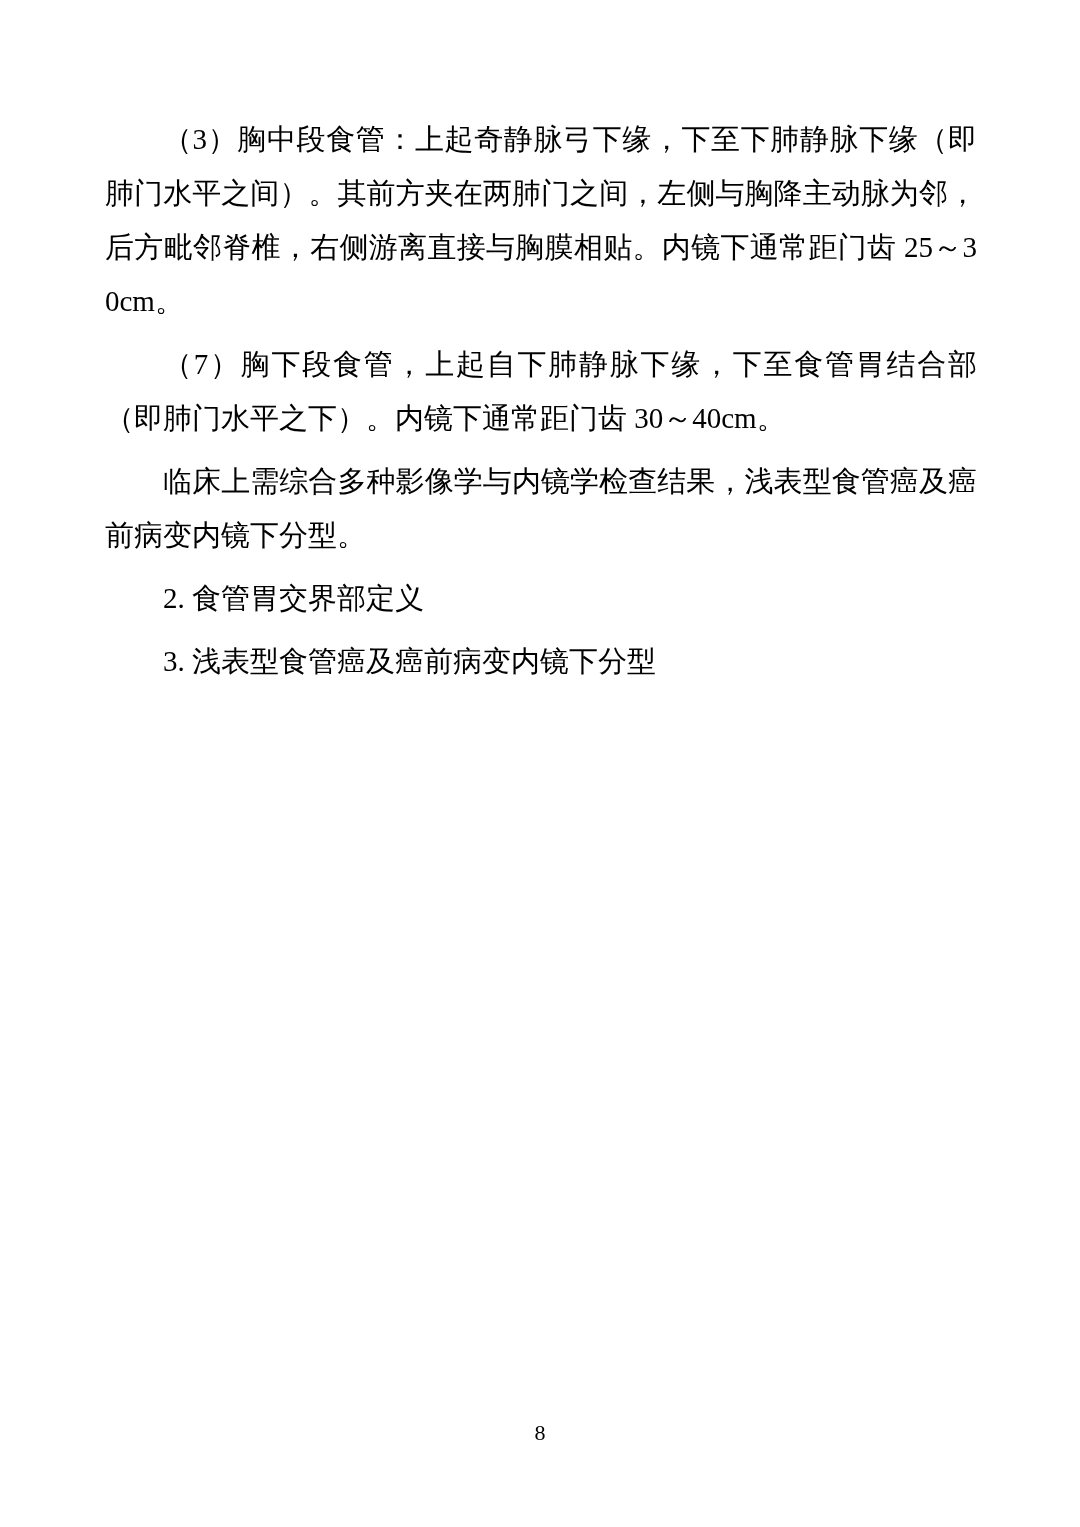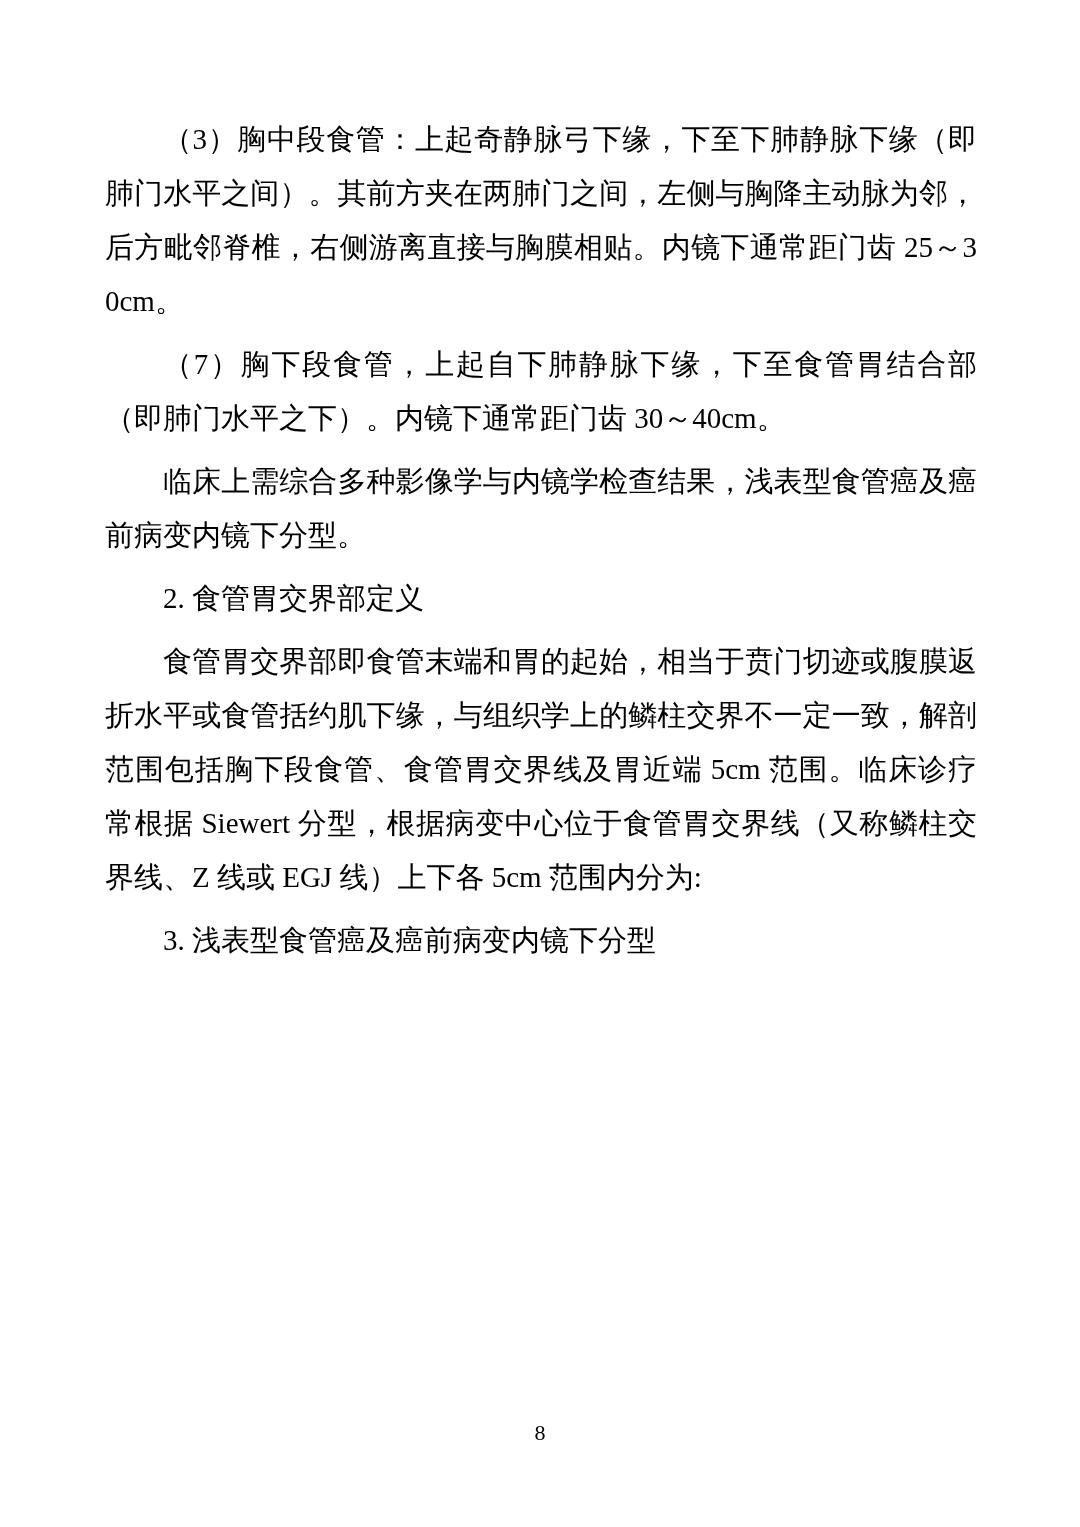--- a/index.html
+++ b/index.html
@@ -44,17 +44,16 @@
 </style>
 </head>
 <body>
 
 <div class="page">
   <div class="content">
     <p>（3）胸中段食管：上起奇静脉弓下缘，下至下肺静脉下缘（即肺门水平之间）。其前方夹在两肺门之间，左侧与胸降主动脉为邻，后方毗邻脊椎，右侧游离直接与胸膜相贴。内镜下通常距门齿 25～30cm。</p>
     <p>（7）胸下段食管，上起自下肺静脉下缘，下至食管胃结合部（即肺门水平之下）。内镜下通常距门齿 30～40cm。</p>
     <p>临床上需综合多种影像学与内镜学检查结果，浅表型食管癌及癌前病变内镜下分型。</p>
     <p>2. 食管胃交界部定义</p>
-    <p>食管胃交界部即食管末端和胃的起始，相当于贲门切迹或腹膜返折水平或食管括约肌下缘，与组织学上的鳞柱交界不一定一致，解剖范围包括胸下段食管、食管胃交界线及胃近端 5cm 范围。临床诊疗常根据 Siewert 分型，根据病变中心位于食管胃交界线（又称鳞柱交界线、Z 线或 EGJ 线）上下各 5cm 范围内分为:</p>
     <p>3. 浅表型食管癌及癌前病变内镜下分型</p>
   </div>
   <div class="page-number">8</div>
 </div>
 
 </body></html>

